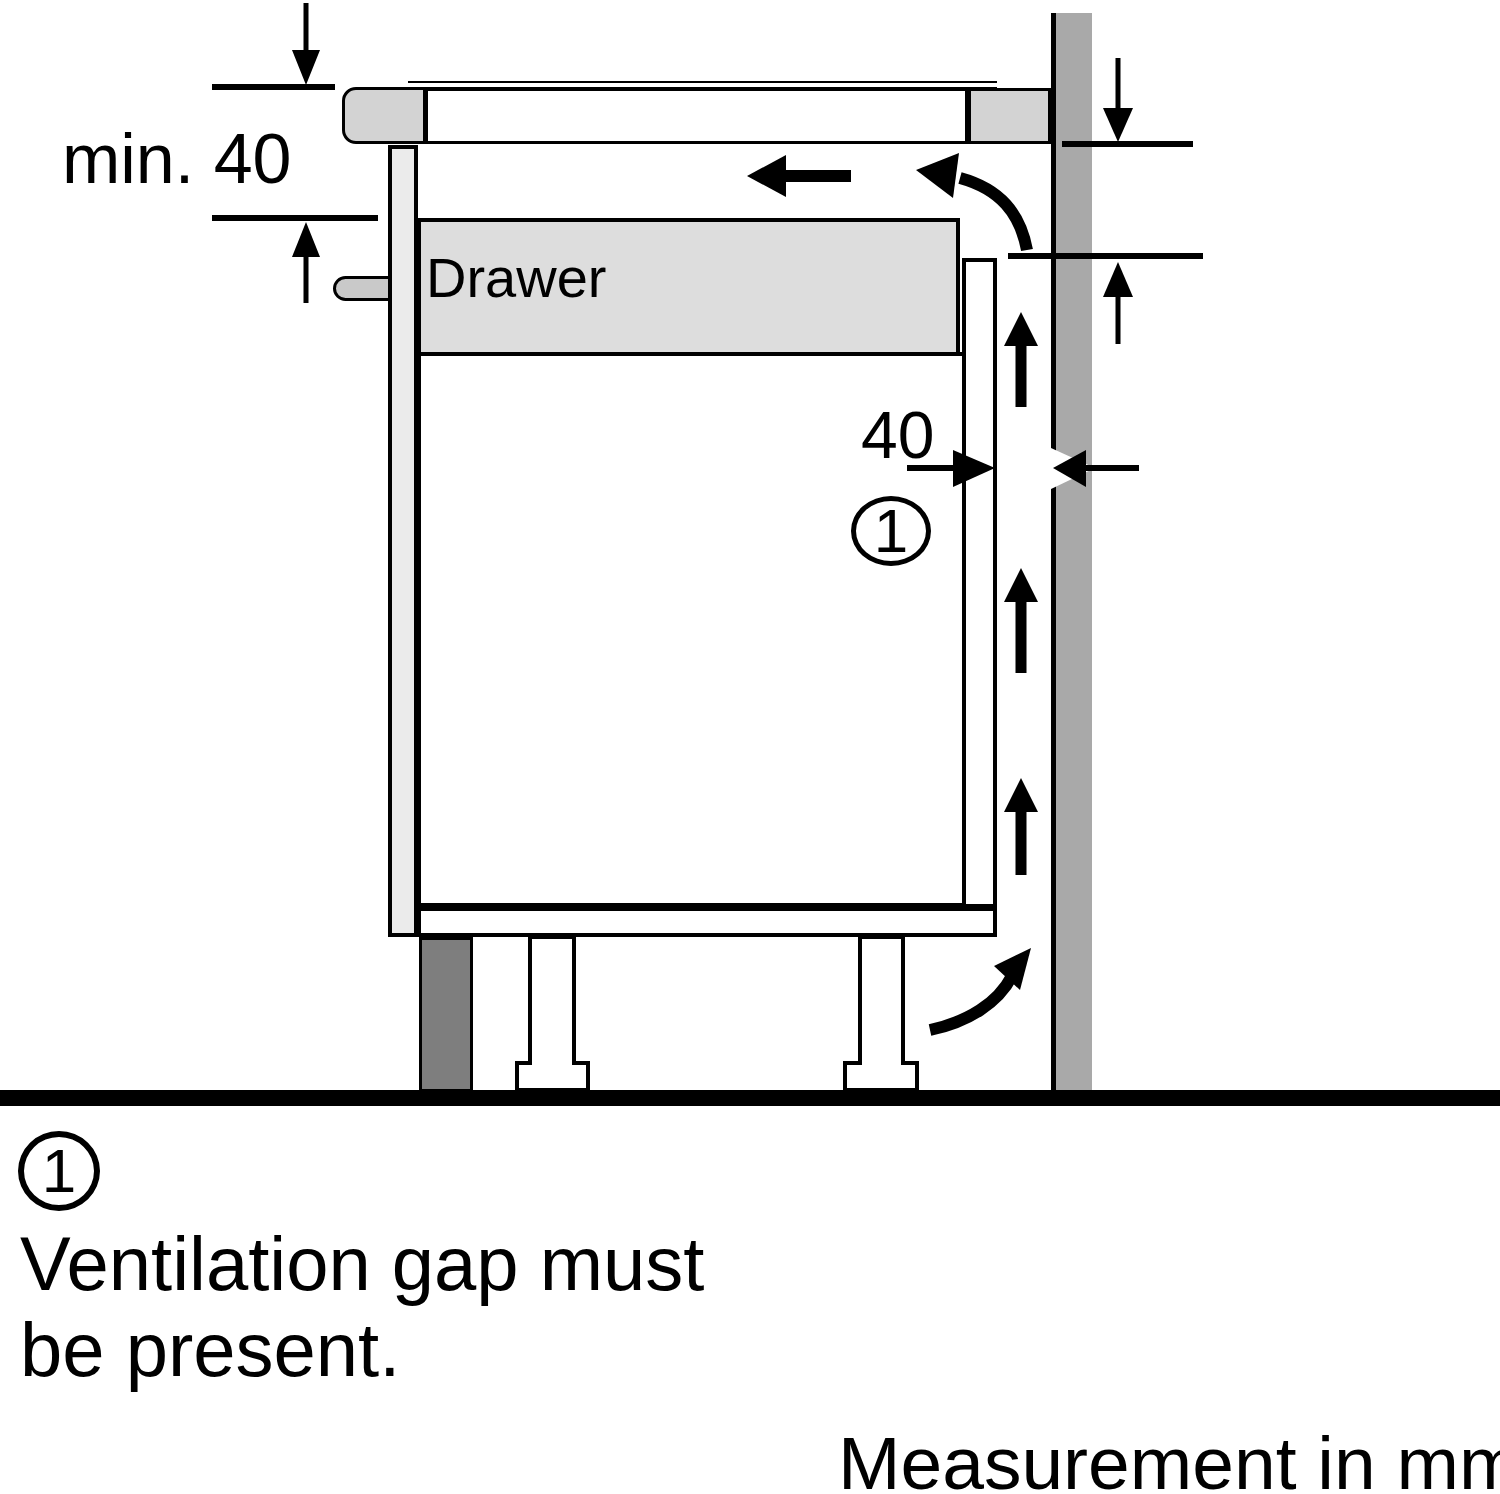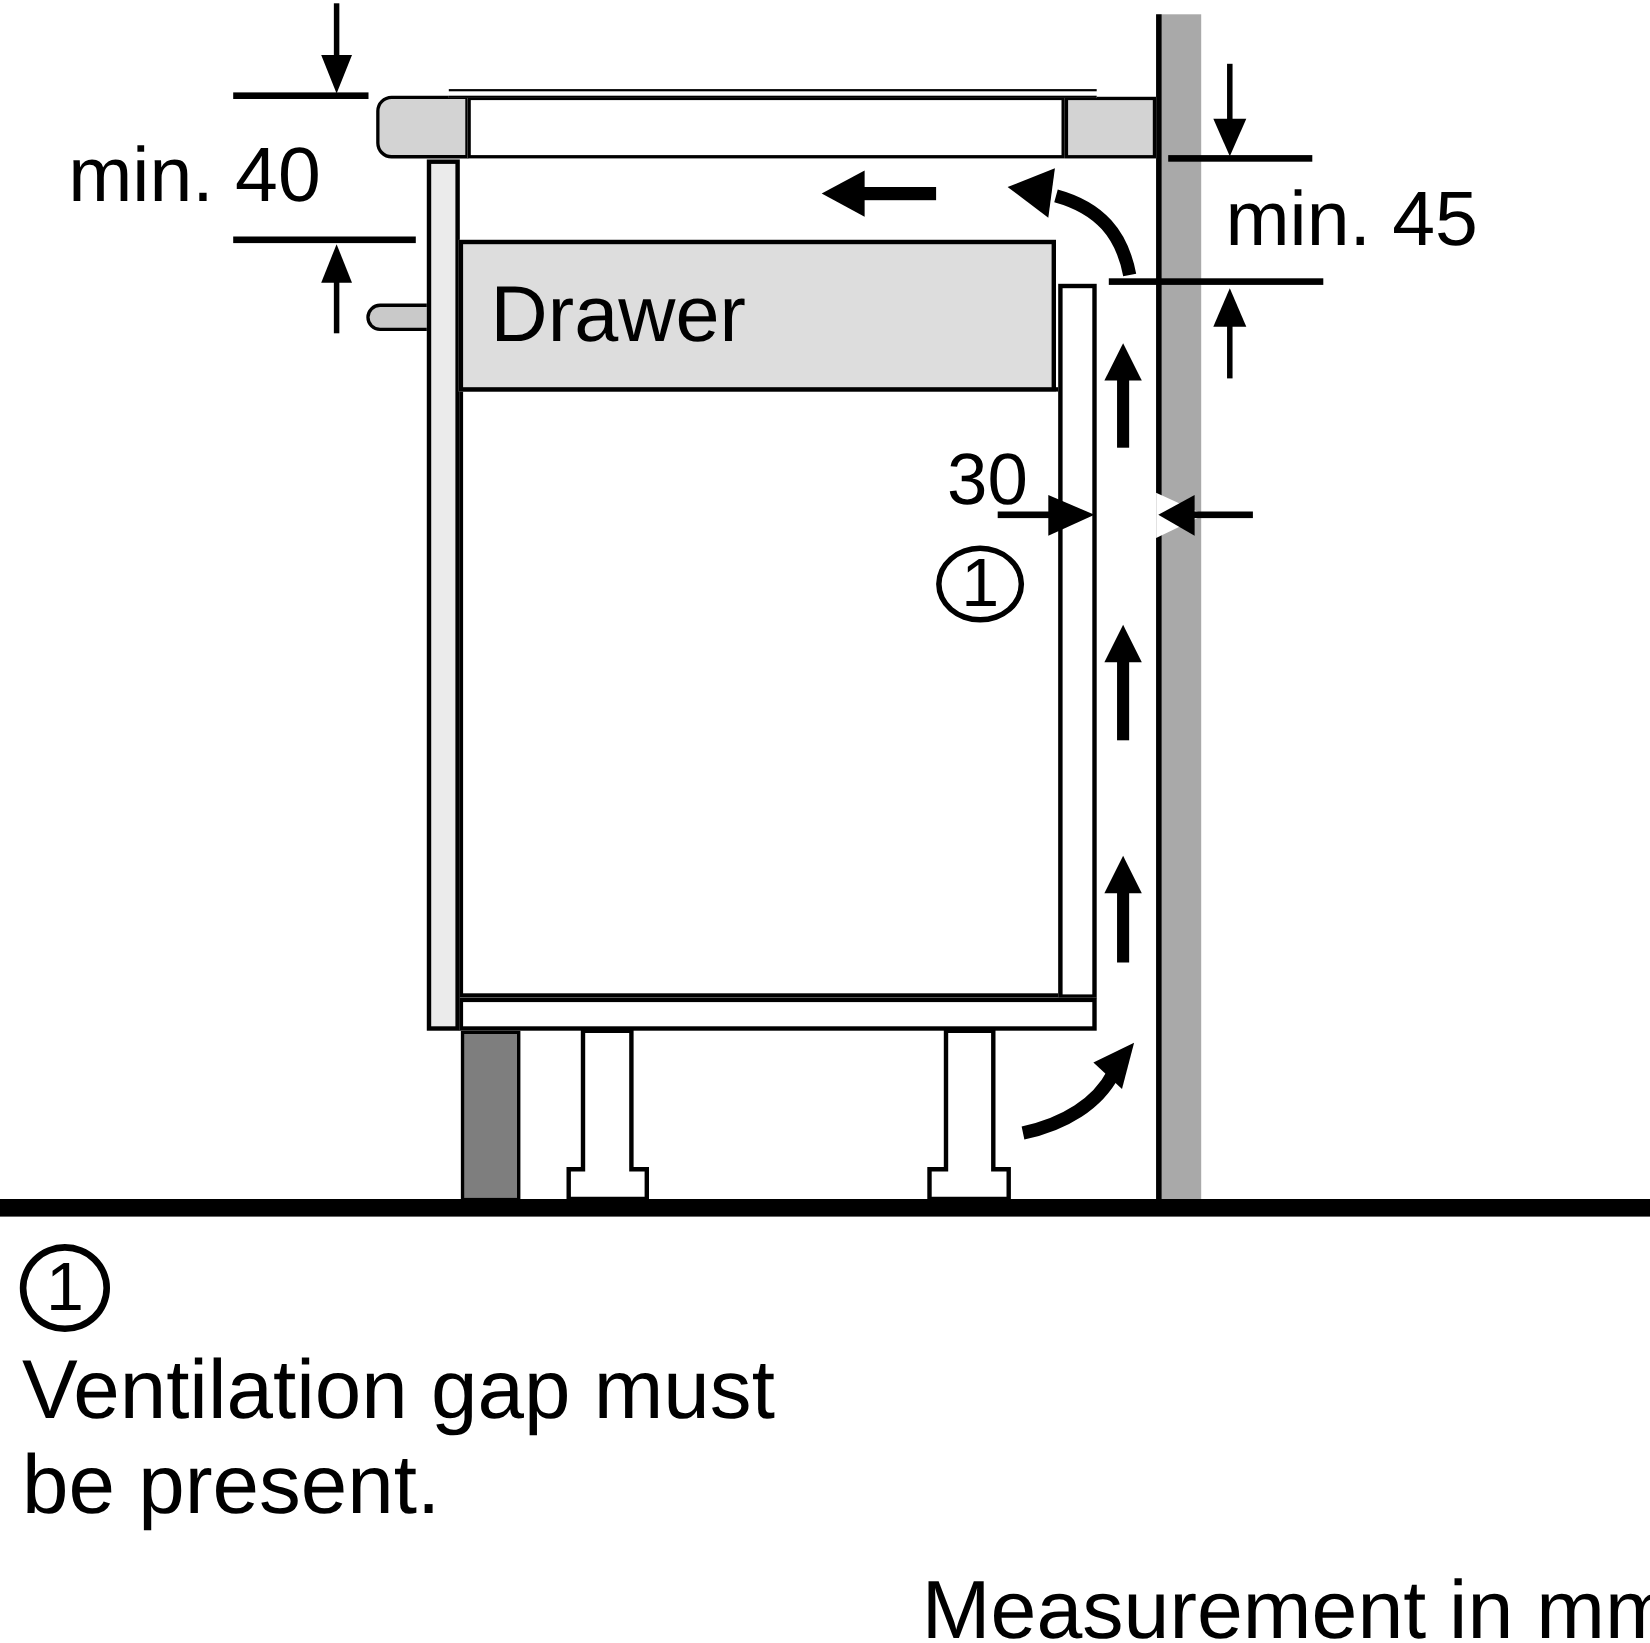--- a/index.html
+++ b/index.html
@@ -37,27 +37,26 @@
   <div class="abs" style="left:333px;top:276px;width:60px;height:25px;background:var(--handle);border:3px solid var(--line);border-radius:13px 0 0 13px;"></div>
 
   <div class="abs outl4" style="left:388px;top:145px;width:30px;height:792px;background:var(--panel);"></div>
 
   <div class="abs outl3" style="left:342px;top:87px;width:84px;height:57px;background:var(--trim);border-radius:14px 0 0 14px;"></div>
   <div class="abs outl3" style="left:968px;top:88px;width:83px;height:56px;background:var(--trim);"></div>
   <div class="abs outl3" style="left:425px;top:88px;width:543px;height:56px;background:#fff;"></div>
   <div class="abs" style="left:408px;top:81px;width:589px;height:8px;background:#fff;border-top:2.5px solid var(--line);border-bottom:2.5px solid var(--line);"></div>
 
   <div class="abs outl4" style="left:417px;top:218px;width:543px;height:138px;background:var(--drawer);"></div>
-  <div class="lbl" style="left:446px;top:250px;font-size:72px;">Drawer</div>
+  <div class="lbl" style="left:426px;top:250px;font-size:56px;">Drawer</div>
 
   <div class="abs" style="left:0;top:1090px;width:1500px;height:16px;background:var(--line);"></div>
 
   <div class="lbl" style="left:62px;top:124px;font-size:70px;">min. 40</div>
-  <div class="lbl" style="left:1114px;top:164px;font-size:70px;">min. 45</div>
-  <div class="lbl" style="left:861px;top:402px;font-size:66px;">30</div>
+  <div class="lbl" style="left:861px;top:402px;font-size:66px;">40</div>
 
   <div class="circ" style="left:851px;top:496px;width:80px;height:70px;">
     <span style="font-size:62px;line-height:1;">1</span>
   </div>
 
   <div class="circ" style="left:18px;top:1131px;width:82px;height:80px;border-width:6px;">
     <span style="font-size:62px;line-height:1;">1</span>
   </div>
   <div class="lbl" style="left:20px;top:1226px;font-size:76px;">Ventilation gap must</div>
   <div class="lbl" style="left:20px;top:1312px;font-size:76px;">be present.</div>

